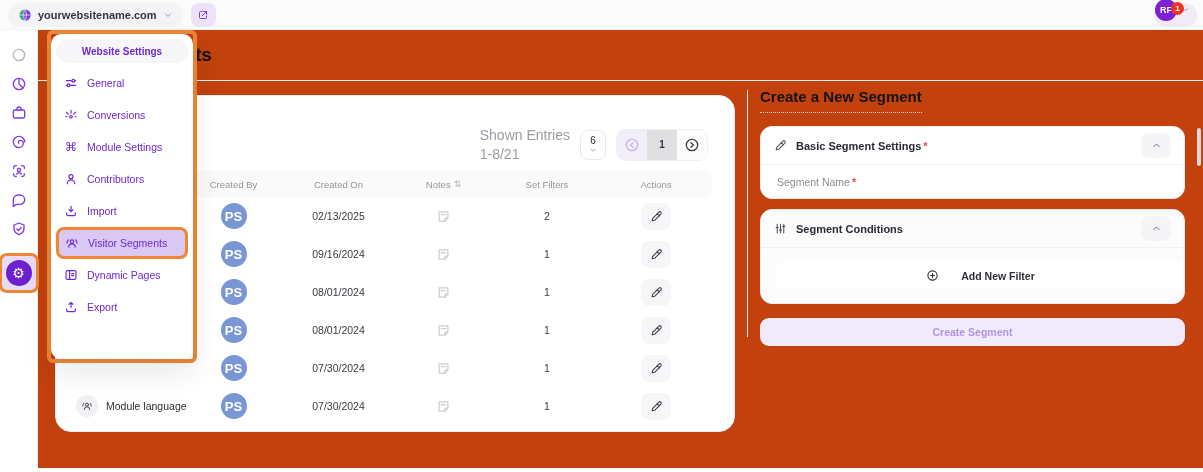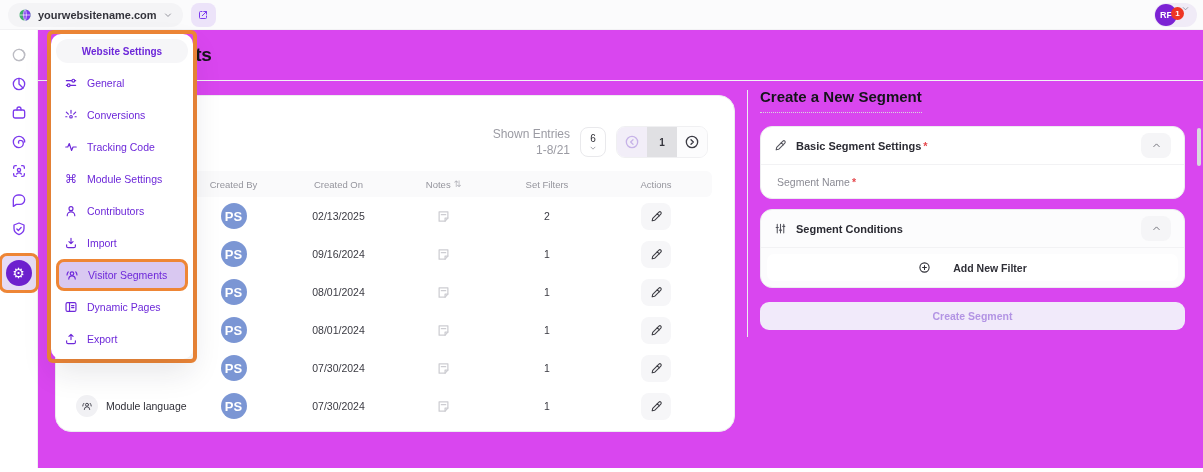--- a/index.html
+++ b/index.html
@@ -1,34 +1,34 @@
 <!DOCTYPE html>
 <html><head>
 <meta charset="utf-8">
 <style>
   *{margin:0;box-sizing:border-box}
   body{margin:0;background:#fff}
-  .stage{position:relative;width:1203px;height:468px;background:#d946ef;overflow:hidden;
+  .stage{position:relative;width:1203px;height:468px;background:#c2410c;overflow:hidden;
          font-family:"Liberation Sans","DejaVu Sans",sans-serif;color:#2f2f37}
   .glyph{font-family:"DejaVu Sans",sans-serif;line-height:1}
   span[data-icon]{display:inline-flex;align-items:center;justify-content:center}
   span[data-icon] svg{width:100%;height:100%;display:block}
   .ic8{width:8px;height:8px}.ic9{width:9px;height:9px}.ic10{width:10px;height:10px}
   .ic11{width:11px;height:11px}.ic12{width:12px;height:12px}.ic13{width:13px;height:13px}
   .ic14{width:14px;height:14px}.ic16{width:16px;height:16px}
   
   .topbar{position:absolute;left:0;top:0;width:100%;height:30px;display:flex;align-items:center;
           padding-left:8px;background:#fbfbfc;border-bottom:1px solid #f2f2f4;z-index:10}
   .site-pill{display:flex;align-items:center;gap:6px;height:24px;padding:0 10px;background:#f4f4f6;
              border-radius:14px;cursor:pointer}
   .site-label{font-size:11px;font-weight:700;color:#34343c}
   .chev{color:#83838d}
   .ext-btn{margin-left:8px;width:25px;height:24px;background:#ece3f9;border:none;border-radius:8px;
            display:flex;align-items:center;justify-content:center;color:#7c3aed;cursor:pointer;padding:0}
-  .user-pill{position:absolute;right:6px;top:3px;height:24px;display:flex;align-items:flex-start;gap:4px;
+  .user-pill{position:absolute;right:6px;top:3px;height:24px;display:flex;align-items:center;gap:4px;
              padding:1px 7px 12px 1px;background:#f0ebf7;border-radius:14px;cursor:pointer}
   .avatar-wrap{position:relative;width:22px;height:22px}
   .avatar{width:22px;height:22px;border-radius:50%;background:#7c22d4;color:#fff;font-size:9px;
           font-weight:700;display:flex;align-items:center;justify-content:center}
   .badge{position:absolute;right:-7px;top:3px;min-width:13px;height:13px;border-radius:7px;background:#ee3524;
          color:#fff;font-size:8px;font-weight:700;display:flex;align-items:center;justify-content:center;padding:0 2px}
   
   .sidebar{position:absolute;left:0;top:30px;bottom:0;width:38px;background:#fff;border-right:1px solid #f0f0f2;z-index:5}
   .side-nav{display:flex;flex-direction:column;align-items:center;padding-top:15px;gap:9px}
   .side-btn{width:20px;height:20px;display:flex;align-items:center;justify-content:center;color:#7c3aed;cursor:pointer}
@@ -41,21 +41,21 @@
   .cmd-g{font-size:12px}
   .sort-g{font-size:9px;color:#b4b4bb}
   
   .content{position:absolute;left:38px;top:30px;right:0;bottom:0}
   .page-title{position:absolute;left:22px;top:14px;font-size:19px;font-weight:700;color:#15151a;letter-spacing:-.2px}
   .title-divider{position:absolute;left:0;right:0;top:50px;height:1px;background:#f1f1f4}
   
   .table-card{position:absolute;left:17px;top:65px;width:680px;height:337px;background:#fff;
               border:1px solid #ececef;border-radius:16px;z-index:1}
   .controls{position:absolute;right:26px;top:30px;display:flex;align-items:center;gap:10px}
-  .entries{text-align:right;font-size:12px;color:#9b9ba3;line-height:1.35}
+  .entries{font-size:14px;color:#9b9ba3;line-height:1.35}
   .size-select{width:26px;height:30px;border:1px solid #e9e9ec;border-radius:8px;background:#fff;display:flex;
                flex-direction:column;align-items:center;justify-content:center;font-size:10px;color:#2c2c33;cursor:pointer}
   .size-select .chev{color:#7a7a84}
   .pager{display:flex;border-radius:9px;overflow:hidden;border:1px solid #f0f0f2}
   .pg{width:30px;height:30px;border:none;display:flex;align-items:center;justify-content:center;padding:0;cursor:pointer}
   .pg.prev{background:#f2eef8;color:#c7b3e8}
   .pg.cur{background:#e0e0e3;color:#34343c;font-size:10px;font-weight:600;font-family:inherit}
   .pg.next{background:#fcfcfd;color:#3c3c45}
   .thead{position:absolute;left:10px;right:22px;top:75px;height:26px;display:flex;align-items:center;
          background:#fafafb;border-radius:6px;font-size:9.5px;color:#95959d}
@@ -79,21 +79,21 @@
   .panel-title{font-size:15px;font-weight:700;color:#141419;padding-bottom:7px;border-bottom:1px dotted #d8d8dd;
                display:inline-block}
   .acc-card{margin-top:13px;background:#fff;border:1px solid #ececef;border-radius:12px;overflow:hidden}
   .acc-card.cond{background:#fcfcfd;margin-top:10px}
   .acc-head{height:38px;display:flex;align-items:center;gap:9px;padding:0 13px;border-bottom:1px solid #f2f2f4;color:#55555e}
   .acc-title{flex:1;font-size:11px;font-weight:700;color:#2b2b33}
   .req{color:#e5484d;font-style:normal;font-weight:700;margin-left:2px}
   .chev-btn{width:30px;height:25px;background:#f5f5f7;border:none;border-radius:8px;display:flex;align-items:center;
             justify-content:center;color:#6b6b74;cursor:pointer;padding:0}
   .field{height:33px;display:flex;align-items:center;padding:0 16px;font-size:10.5px;color:#8b8b94;cursor:text}
-  .add-filter{display:flex;align-items:center;justify-content:center;gap:22px;margin:6px;width:calc(100% - 12px);
+  .add-filter{display:flex;align-items:center;justify-content:center;gap:22px;margin:14px;width:calc(100% - 12px);
               height:27px;background:#fff;border:none;border-radius:7px;font-size:10.5px;font-weight:600;color:#2f2f37;
               cursor:pointer;font-family:inherit}
   .create-btn{margin-top:14px;width:100%;height:28px;border:none;border-radius:9px;background:#f1eafa;color:#b394e4;
               font-size:10.5px;font-weight:600;cursor:pointer;font-family:inherit}
   .scrollbar{position:absolute;right:2px;top:98px;width:4px;height:38px;background:#d9d9de;border-radius:2px}
   
   .menu-overlay{position:absolute;left:47px;top:30px;width:150px;height:333px;z-index:60;
                 border:4px solid #ee8636;border-radius:6px}
   .menu-panel{width:100%;height:100%;background:#fff;border-radius:10px;box-shadow:0 14px 30px rgba(25,25,50,.10);
               padding:5px}
@@ -502,28 +502,20 @@
           <div class="menu-item">
             <span class="menu-ic" data-icon="conversions">
               <svg viewBox="0 0 24 24" fill="none" stroke="currentColor" stroke-width="2" stroke-linecap="round" stroke-linejoin="round">
                 <circle cx="12" cy="15" r="2.2"></circle>
                 <path d="M12 9V4M7.5 10.5L4 7M16.5 10.5L20 7M5 15H3M21 15h-2"></path>
               </svg>
             </span>
             <span class="menu-label">Conversions</span>
           </div>
           <div class="menu-item">
-            <span class="menu-ic" data-icon="pulse">
-              <svg viewBox="0 0 24 24" fill="none" stroke="currentColor" stroke-width="2" stroke-linecap="round" stroke-linejoin="round">
-                <path d="M3 12h3.5l2.5-6 4 12 2.5-6H21"></path>
-              </svg>
-            </span>
-            <span class="menu-label">Tracking Code</span>
-          </div>
-          <div class="menu-item">
             <span class="menu-ic" data-icon="command">
               <span class="glyph cmd-g">⌘</span>
             </span>
             <span class="menu-label">Module Settings</span>
           </div>
           <div class="menu-item">
             <span class="menu-ic" data-icon="person">
               <svg viewBox="0 0 24 24" fill="none" stroke="currentColor" stroke-width="2" stroke-linecap="round" stroke-linejoin="round">
                 <circle cx="12" cy="8" r="3.4"></circle>
                 <path d="M5.5 20a6.5 6.5 0 0113 0"></path>

